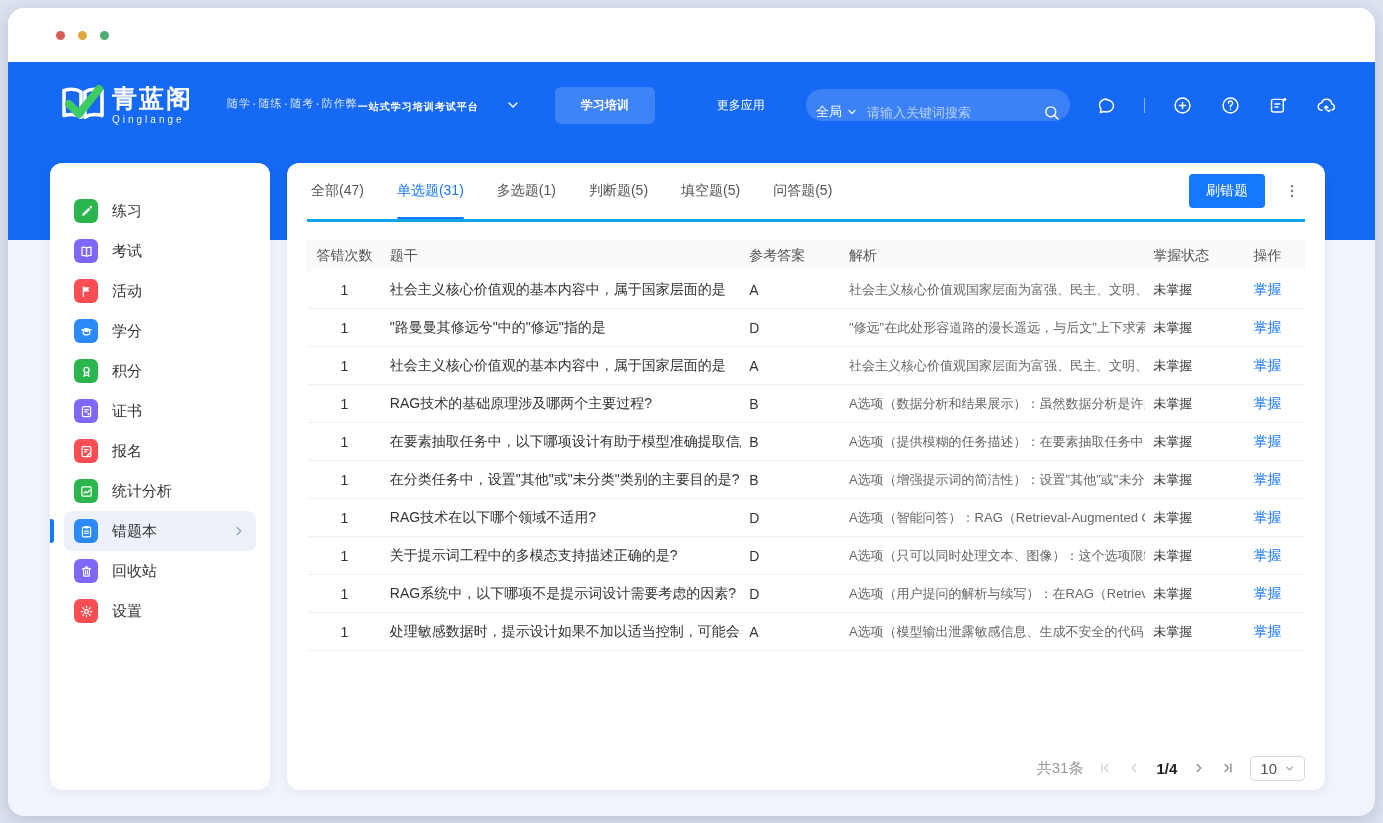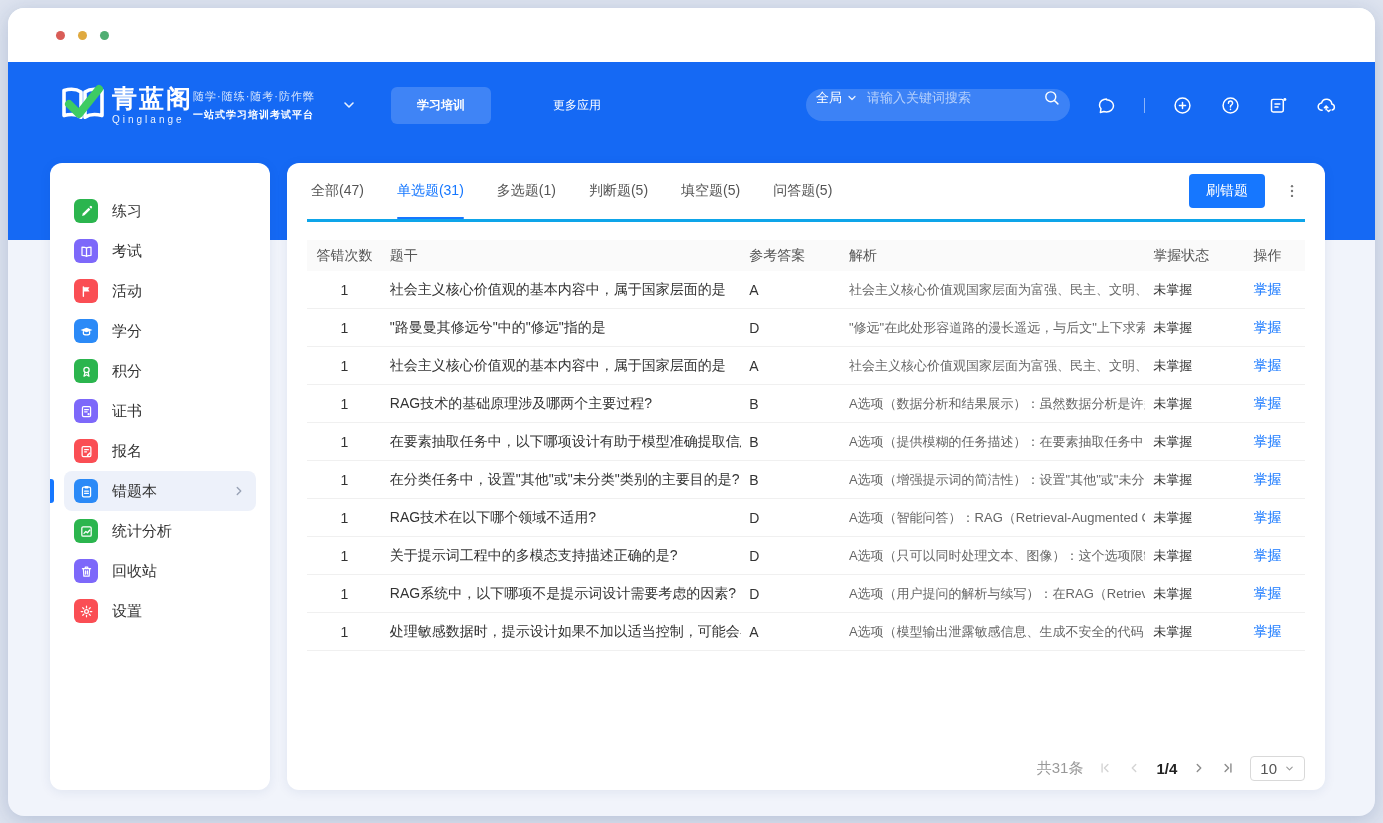--- a/index.html
+++ b/index.html
@@ -18,30 +18,30 @@
   
   .titlebar{height:54px;background:#fff;display:flex;align-items:center;padding-left:48px;gap:13px;flex:none;}
   .dot{width:9px;height:9px;border-radius:50%;cursor:pointer;}
   
   .app-header{height:86px;background:#1569f4;color:#fff;display:flex;align-items:center;padding:0 38px 0 46px;flex:none;}
   .brand{display:flex;align-items:center;}
   .logo svg{width:58px;height:46px;display:block;}
   .brand-text{display:flex;flex-direction:column;line-height:1;}
   .brand-name{font-size:25px;font-weight:bold;letter-spacing:2px;}
   .brand-latin{font-size:10px;letter-spacing:3px;opacity:.92;margin-top:4px;}
-  .tagline{display:flex;flex-direction:column;}
+  .tagline{margin-left:34px;display:flex;flex-direction:row;font-family:Liberation Mono, monospace;}
   .tagline-top{font-size:11px;opacity:.82;letter-spacing:1px;}
   .tagline-bottom{font-size:10px;font-weight:bold;margin-top:4px;letter-spacing:1px;}
   .brand-chevron{margin-left:26px;opacity:.9;display:flex;}
   .brand-chevron svg{width:16px;height:16px;}
   .nav{display:flex;align-items:center;margin-left:34px;gap:36px;}
   .nav-btn{font-size:12px;color:#fff;cursor:pointer;padding:10px 26px;border-radius:6px;white-space:nowrap;}
   .nav-btn.active{background:rgba(255,255,255,.18);font-weight:bold;}
   .spacer{flex:1;}
-  .search{width:244px;height:32px;background:rgba(255,255,255,.17);border-radius:16px;display:flex;align-items:flex-start;padding:0 10px;gap:7px;font-size:13px;flex:none;}
+  .search{width:244px;height:32px;background:rgba(255,255,255,.17);border-radius:16px;display:flex;align-items:flex-end;padding:0 10px;gap:7px;font-size:13px;flex:none;}
   .scope{display:flex;align-items:center;gap:4px;cursor:pointer;white-space:nowrap;}
   .scope svg{width:12px;height:12px;opacity:.9;}
   .search input{background:transparent;border:none;outline:none;color:#fff;flex:1;min-width:0;font-size:13px;font-family:inherit;}
   .search input::placeholder{color:rgba(255,255,255,.62);}
   .search-mag{display:flex;cursor:pointer;}
   .search-mag svg{width:17px;height:17px;}
   .hactions{display:flex;align-items:center;gap:27px;margin-left:26px;}
   .hicon{display:flex;cursor:pointer;}
   .hicon svg{width:21px;height:21px;}
   .hdivider{width:1px;height:15px;background:rgba(255,255,255,.5);}
@@ -248,44 +248,44 @@
         <div class="side-item">
           <span class="side-icon" style="background: rgb(250, 78, 84);">
             <svg viewBox="0 0 24 24" fill="none" stroke="currentColor" stroke-linecap="round" stroke-linejoin="round" stroke-width="2">
               <rect x="5" y="4" width="14" height="16" rx="2"></rect>
               <path d="M9 9h6M9 12.5h3"></path>
               <path d="M12.8 17.3l4.3-4.3 1.7 1.7-4.3 4.3-2.1.4.4-2.1z" fill="currentColor" stroke="none"></path>
             </svg>
           </span>
           <span>报名</span>
         </div>
+        <div class="side-item">
+          <span class="side-icon" style="background: rgb(43, 181, 78);">
+            <svg viewBox="0 0 24 24" fill="none" stroke="currentColor" stroke-linecap="round" stroke-linejoin="round" stroke-width="2">
+              <rect x="4.5" y="4.5" width="15" height="15" rx="2"></rect>
+              <path d="M8 15l3-3 2.5 2 3.5-4"></path>
+              <circle cx="17" cy="10" r="1" fill="currentColor" stroke="none"></circle>
+            </svg>
+          </span>
+          <span>统计分析</span>
+        </div>
         <div class="side-item selected">
           <span class="side-icon" style="background: rgb(43, 138, 247);">
             <svg viewBox="0 0 24 24">
               <rect x="5.5" y="5" width="13" height="15.5" rx="2" fill="none" stroke="currentColor" stroke-linecap="round" stroke-linejoin="round" stroke-width="2"></rect>
               <rect x="9" y="3" width="6" height="4" rx="1" fill="currentColor"></rect>
               <path d="M9 11.5h6M9 15h6" fill="none" stroke="currentColor" stroke-linecap="round" stroke-linejoin="round" stroke-width="2"></path>
             </svg>
           </span>
           <span>错题本</span>
           <span class="side-chevron">
             <svg viewBox="0 0 24 24" fill="none" stroke="currentColor" stroke-linecap="round" stroke-linejoin="round" stroke-width="2.4">
               <path d="M9 6l6 6-6 6"></path>
             </svg>
           </span>
-        </div>
-        <div class="side-item">
-          <span class="side-icon" style="background: rgb(43, 181, 78);">
-            <svg viewBox="0 0 24 24" fill="none" stroke="currentColor" stroke-linecap="round" stroke-linejoin="round" stroke-width="2">
-              <rect x="4.5" y="4.5" width="15" height="15" rx="2"></rect>
-              <path d="M8 15l3-3 2.5 2 3.5-4"></path>
-              <circle cx="17" cy="10" r="1" fill="currentColor" stroke="none"></circle>
-            </svg>
-          </span>
-          <span>统计分析</span>
         </div>
         <div class="side-item">
           <span class="side-icon" style="background: rgb(125, 104, 250);">
             <svg viewBox="0 0 24 24" fill="none" stroke="currentColor" stroke-linecap="round" stroke-linejoin="round" stroke-width="2">
               <path d="M5.5 7.5h13M10 7V5h4v2"></path>
               <path d="M7 7.5l.8 12h8.4l.8-12"></path>
               <path d="M10.5 11v5M13.5 11v5"></path>
             </svg>
           </span>
           <span>回收站</span>

